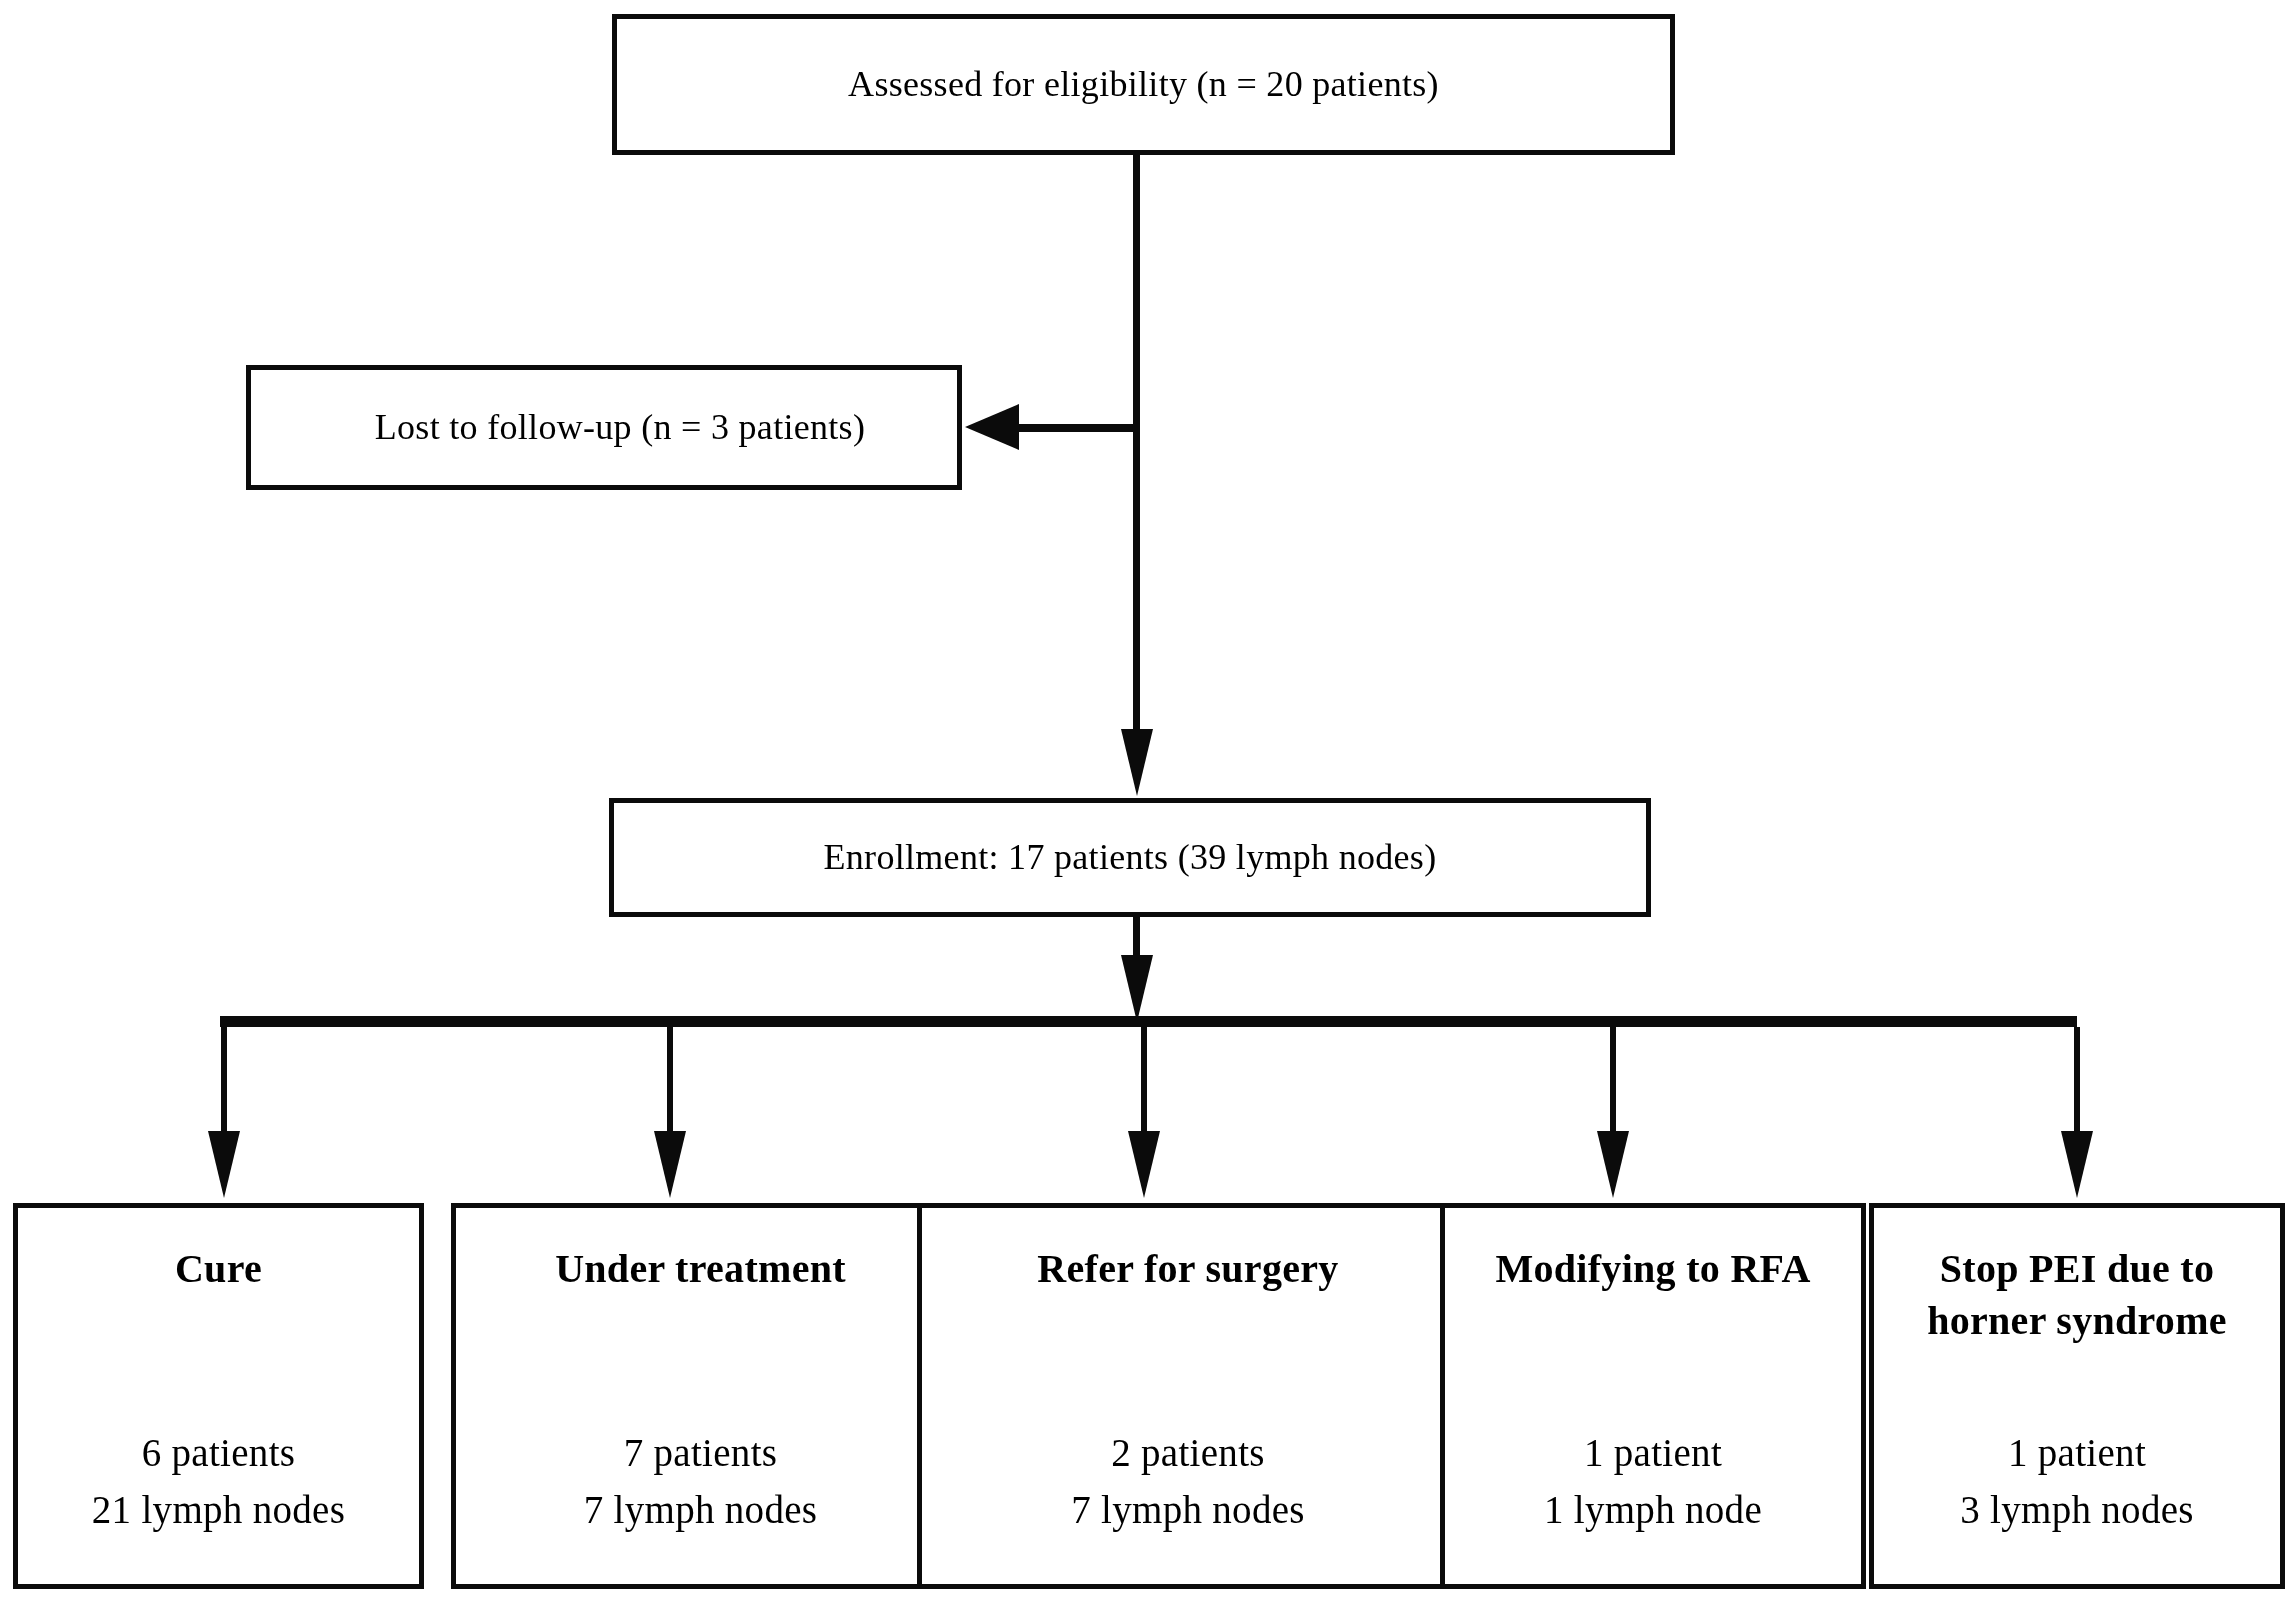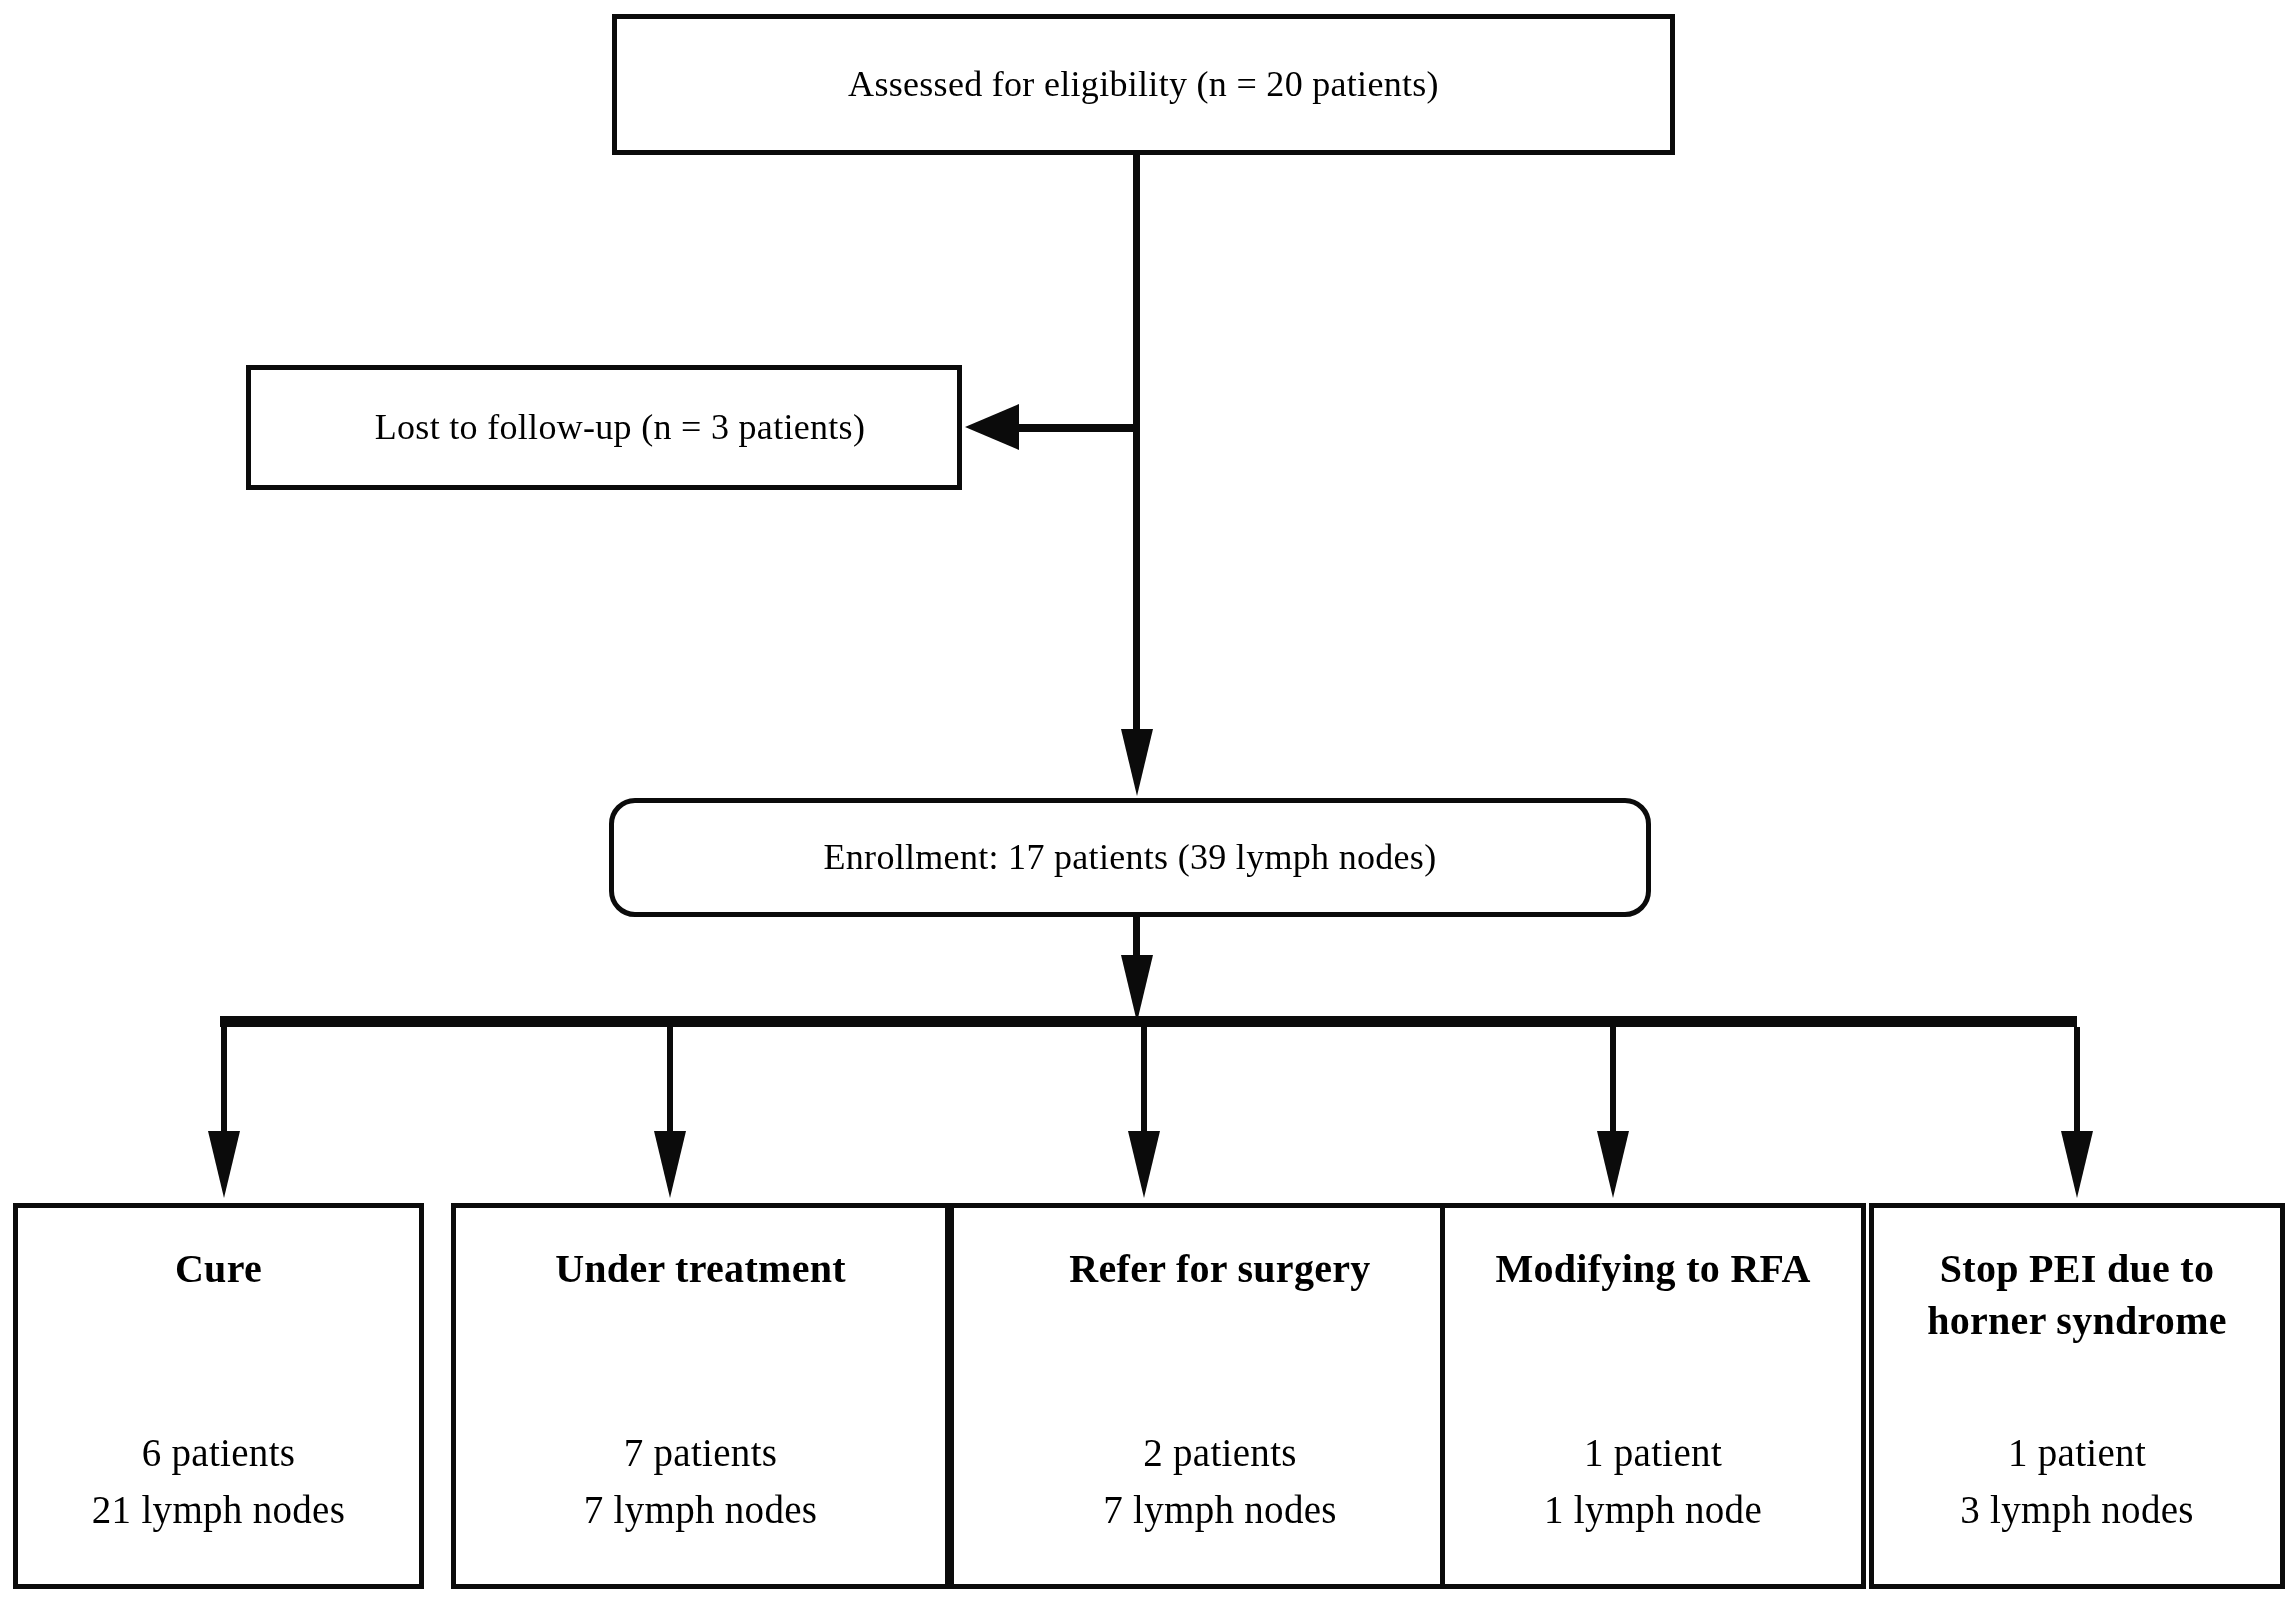--- a/index.html
+++ b/index.html
@@ -85,21 +85,21 @@
   <div class="line" style="left:1133px; top:155px; width:7px; height:577px;"></div>
   <div class="arrow-down" style="left:1121px; top:729px;"></div>
 
   <div class="line" style="left:1015px; top:424px; width:125px; height:8.2px;"></div>
   <div class="arrow-left" style="left:965px; top:404px;"></div>
 
   <div class="node" style="left:246px; top:365px; width:716px; height:125px;padding-left:32px;">
     <span>Lost to follow-up (n = 3 patients)</span>
   </div>
 
-  <div class="node" style="left:609px; top:798px; width:1042px; height:119px;border-radius:26px;">
+  <div class="node" style="left:609px; top:798px; width:1042px; height:119px;">
     <span>Enrollment: 17 patients (39 lymph nodes)</span>
   </div>
 
   <div class="line" style="left:1133px; top:917px; width:7px; height:43px;"></div>
   <div class="arrow-down" style="left:1121px; top:955px;"></div>
 
   <div class="line" style="left:220px; top:1016px; width:1857px; height:10.5px;"></div>
 
   <div class="line" style="left:221px;  top:1027px; width:5.9px; height:106px;"></div>
   <div class="arrow-down" style="left:208px;  top:1131px;"></div>
@@ -125,21 +125,21 @@
   </div>
 
   <div class="outcome-box" style="left:451px; width:499px;">
     <div class="box-title">Under treatment</div>
     <div class="box-body">
       <div>7 patients</div>
       <div>7 lymph nodes</div>
     </div>
   </div>
 
-  <div class="outcome-box" style="left:917px; width:542px;margin-left:32px;">
+  <div class="outcome-box" style="left:917px; width:542px;">
     <div class="box-title">Refer for surgery</div>
     <div class="box-body">
       <div>2 patients</div>
       <div>7 lymph nodes</div>
     </div>
   </div>
 
   <div class="outcome-box" style="left:1440px; width:426px;">
     <div class="box-title">Modifying to RFA</div>
     <div class="box-body">

